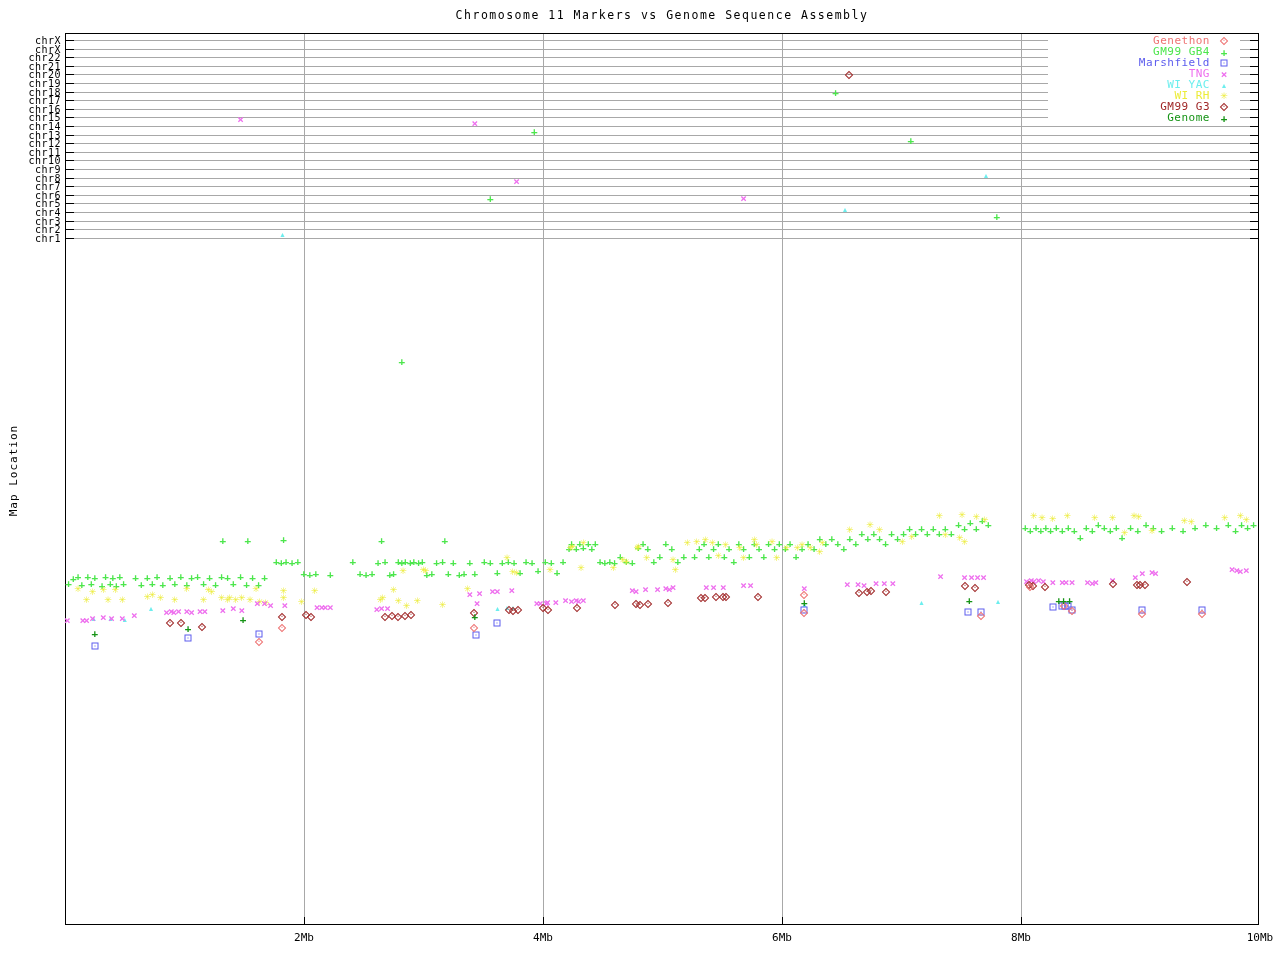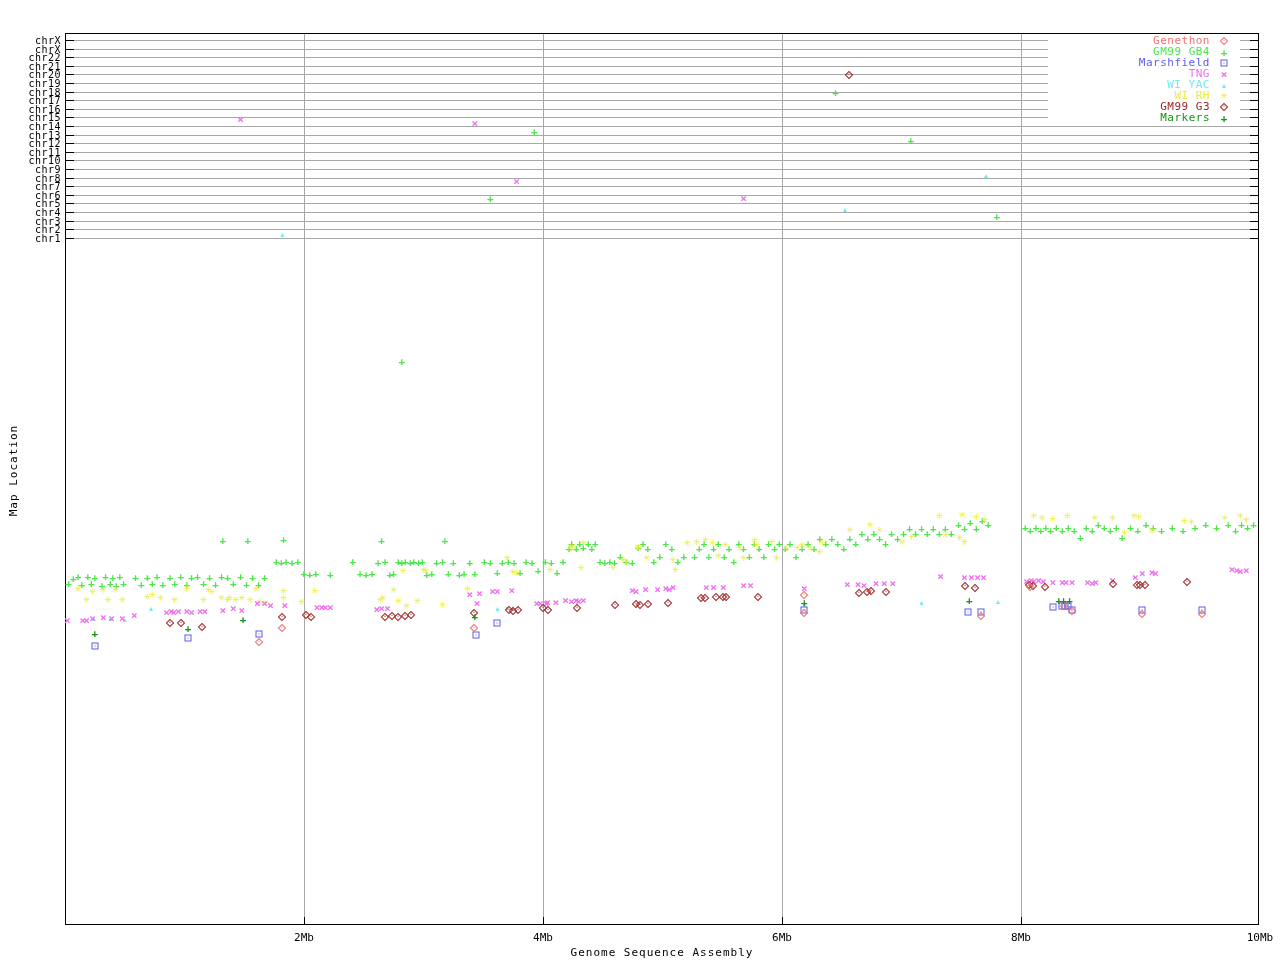--- a/index.html
+++ b/index.html
@@ -39,20 +39,21 @@
   .mk-odiamond::after{content:"";position:absolute;left:1px;top:1px;width:1px;height:1px;
                background:currentColor;}
   .mk-dsquare{width:5px;height:5px;border:1px solid currentColor;}
   .mk-dsquare::after{content:"";position:absolute;left:2px;top:2px;width:1px;height:1px;
                background:currentColor;}
 </style>
 </head>
 <body>
 
 <div id="stage">
+  <div class="title">Chromosome 11 Markers vs Genome Sequence Assembly</div>
   <div class="plot-border"></div>
   <div id="grid-layer">
       <div class="rowline" style="top: 40px;"></div>
       <div class="rowline" style="top: 48.6px;"></div>
       <div class="rowline" style="top: 57.2px;"></div>
       <div class="rowline" style="top: 65.8px;"></div>
       <div class="rowline" style="top: 74.4px;"></div>
       <div class="rowline" style="top: 83px;"></div>
       <div class="rowline" style="top: 91.6px;"></div>
       <div class="rowline" style="top: 100.2px;"></div>
@@ -1678,21 +1679,20 @@
           <span class="mk mk-star" style="color: rgb(236, 236, 56);">✳</span>
         </div>
       </div>
       <div class="legend-row">
         <span class="legend-label" style="color: rgb(160, 40, 40);">GM99 G3</span>
         <div class="legend-mkcell">
           <span class="mk mk-odiamond" style="color: rgb(160, 40, 40);"></span>
         </div>
       </div>
       <div class="legend-row">
-        <span class="legend-label" style="color: rgb(22, 148, 22);">Markers</span>
+        <span class="legend-label" style="color: rgb(22, 148, 22);">Genome</span>
         <div class="legend-mkcell">
           <span class="mk mk-plus" style="color: rgb(22, 148, 22);">+</span>
         </div>
       </div>
     </div>
-  <div class="xlabel">Genome Sequence Assembly</div>
   <div class="ylabel">Map Location</div>
 </div>
 
 </body></html>

